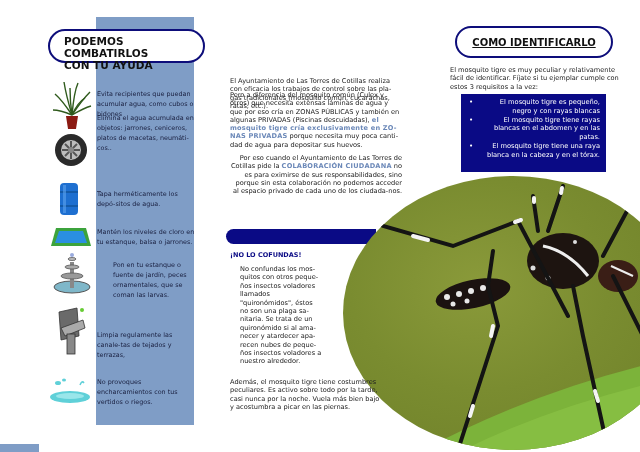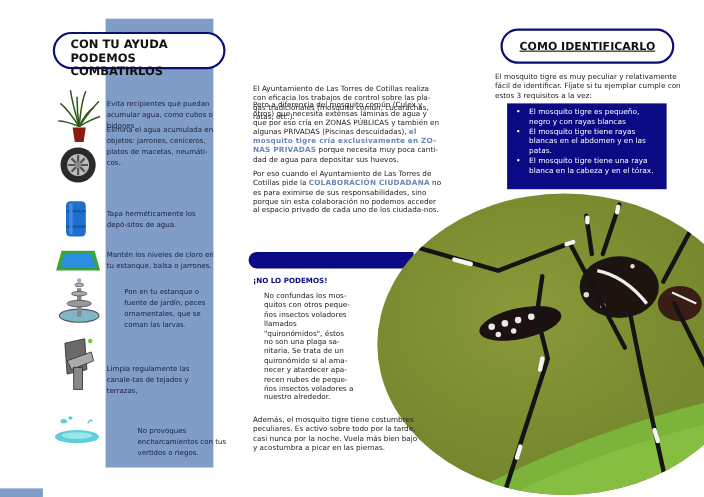--- a/index.html
+++ b/index.html
@@ -61,43 +61,43 @@
   .intro {
     position: absolute; left: 450px; top: 66px; width: 178px;
     font-size: 6.6px; line-height: 8.3px; color: #222;
   }
   .req-box {
     position: absolute; left: 461px; top: 94px; width: 145px; height: 78px;
     background: #0a0a85; color: #fff; padding: 4px 6px 0 6px;
   }
   .req-box ul { list-style: none; }
   .req-box li {
-    position: relative; padding-left: 14px; font-size: 6.7px; line-height: 8.6px; margin-bottom: 0.5px;
+    position: relative; padding-left: 14px; font-size: 6.7px; line-height: 8.6px; margin-bottom: 0.5px; text-align: right;
   }
   .req-box li::before {
     content: "\2022"; position: absolute; left: 2px; top: 0; font-size: 7px;
   }
 
   
   .photo {
     position: absolute; left: 343px; top: 176px; width: 340px; height: 274px;
     border-radius: 50%; overflow: hidden;
     background: radial-gradient(ellipse at 40% 40%, #8a9a3a 0%, #7a8c30 45%, #6d7f28 100%);
   }
   .photo svg { position: absolute; left: 0; top: 0; }
 </style>
 </head>
 <body>
 
 <div class="blue-col"></div>
 <div class="blue-foot"></div>
 
 <div class="pill-title">
+  <span>PODEMOS COMBATIRLOS</span>
   <span>CON TU AYUDA</span>
-  <span>PODEMOS COMBATIRLOS</span>
 </div>
 
 <div class="tip-icon" style="left:52px;top:80px;">
   <svg width="40" height="50" viewBox="0 0 40 50">
     <g stroke="#2f5a1c" stroke-width="1.4" fill="none">
       <path d="M20 35 Q10 20 3 14"></path>
         <path d="M20 35 Q14 15 12 2"></path>
         <path d="M20 35 Q22 12 26 3"></path>
       <path d="M20 35 Q30 20 38 12"></path>
         <path d="M20 35 Q32 28 39 26"></path>
@@ -167,27 +167,27 @@
 
 <div class="tip-icon" style="left:46px;top:375px;">
   <svg width="46" height="30" viewBox="0 0 46 30">
     <ellipse cx="24" cy="22" rx="20" ry="6" fill="#5fd0d8"></ellipse>
     <ellipse cx="24" cy="21" rx="14" ry="3" fill="#9ae6ea"></ellipse>
     <ellipse cx="12" cy="8" rx="3" ry="2" fill="#5fd0d8"></ellipse>
     <ellipse cx="18" cy="5" rx="2" ry="1.5" fill="#5fd0d8"></ellipse>
     <path d="M34 10 Q36 5 38 8" stroke="#5fd0d8" stroke-width="1.5" fill="none"></path>
   </svg>
 </div>
-<div class="tip" style="top:387px;margin-left:28px;">No provoques encharcamientos con tus vertidos o riegos.</div>
+<div class="tip" style="top:377px;">No provoques encharcamientos con tus vertidos o riegos.</div>
 
 <p class="para" style="top:37px;margin-top:40px;">El Ayuntamiento de Las Torres de Cotillas realiza con eficacia los trabajos de control sobre las pla-gas tradicionales (mosquito común, cucarachas, ratas, etc.).</p>
 
 <p class="para" style="top:79px;margin-top:12px;"><span>Pero a diferencia del mosquito común (Culex y otros) que necesita extensas láminas de agua y que por eso cría en ZONAS PÚBLICAS y también en algunas PRIVADAS (Piscinas descuidadas), </span><span class="hl">el mosquito tigre cría exclusivamente en ZO-NAS PRIVADAS</span><span> porque necesita muy poca canti-dad de agua para depositar sus huevos.</span></p>
 
-<p class="para" style="top:154px;"><span>Por eso cuando el Ayuntamiento de Las Torres de Cotillas pide la </span><span class="hl">COLABORACIÓN CIUDADANA</span><span> no es para eximirse de sus responsabilidades, sino porque sin esta colaboración no podemos acceder al espacio privado de cada uno de los ciudada-nos.</span></p>
+<p class="para" style="top:154px;text-align:right;"><span>Por eso cuando el Ayuntamiento de Las Torres de Cotillas pide la </span><span class="hl">COLABORACIÓN CIUDADANA</span><span> no es para eximirse de sus responsabilidades, sino porque sin esta colaboración no podemos acceder al espacio privado de cada uno de los ciudada-nos.</span></p>
 
 <div class="dark-bar"></div>
 
 <div class="photo">
   <svg width="340" height="274" viewBox="0 0 340 274">
 
     <path d="M80 274 Q200 210 340 180 L340 274 Z" fill="#7cb33a"></path>
     <path d="M120 274 Q220 225 340 200 L340 274 Z" fill="#8ec447" opacity="0.6"></path>
 
     <ellipse cx="130" cy="118" rx="38" ry="14" fill="#1b1210" transform="rotate(-12 130 118)"></ellipse>
@@ -228,21 +228,21 @@
       <line x1="130" y1="230" x2="127" y2="240"></line>
         <line x1="252" y1="215" x2="255" y2="225"></line>
       <line x1="310" y1="190" x2="314" y2="198"></line>
         <line x1="191" y1="22" x2="191" y2="26"></line>
       <line x1="219" y1="12" x2="218" y2="17"></line>
         <line x1="298" y1="8" x2="296" y2="12"></line>
     </g>
   </svg>
 </div>
 
-<div class="no-title">¡NO LO PODEMOS!</div>
+<div class="no-title">¡NO LO COFUNDAS!</div>
 <p class="narrow" style="top:265px;">No confundas los mos-quitos con otros peque-ños insectos voladores llamados "quironómidos", éstos no son una plaga sa-nitaria. Se trata de un quironómido si al ama-necer y atardecer apa-recen nubes de peque-ños insectos voladores a nuestro alrededor.</p>
 <p class="wide2" style="top:378px;">Además, el mosquito tigre tiene costumbres peculiares. Es activo sobre todo por la tarde, casi nunca por la noche. Vuela más bien bajo y acostumbra a picar en las piernas.</p>
 
 <div class="pill-title2">
   <span>COMO IDENTIFICARLO</span>
 </div>
 <p class="intro">El mosquito tigre es muy peculiar y relativamente fácil de identificar. Fíjate si tu ejemplar cumple con estos 3 requisitos a la vez:</p>
 <div class="req-box">
   <ul>
     <li>El mosquito tigre es pequeño, negro y con rayas blancas</li>

